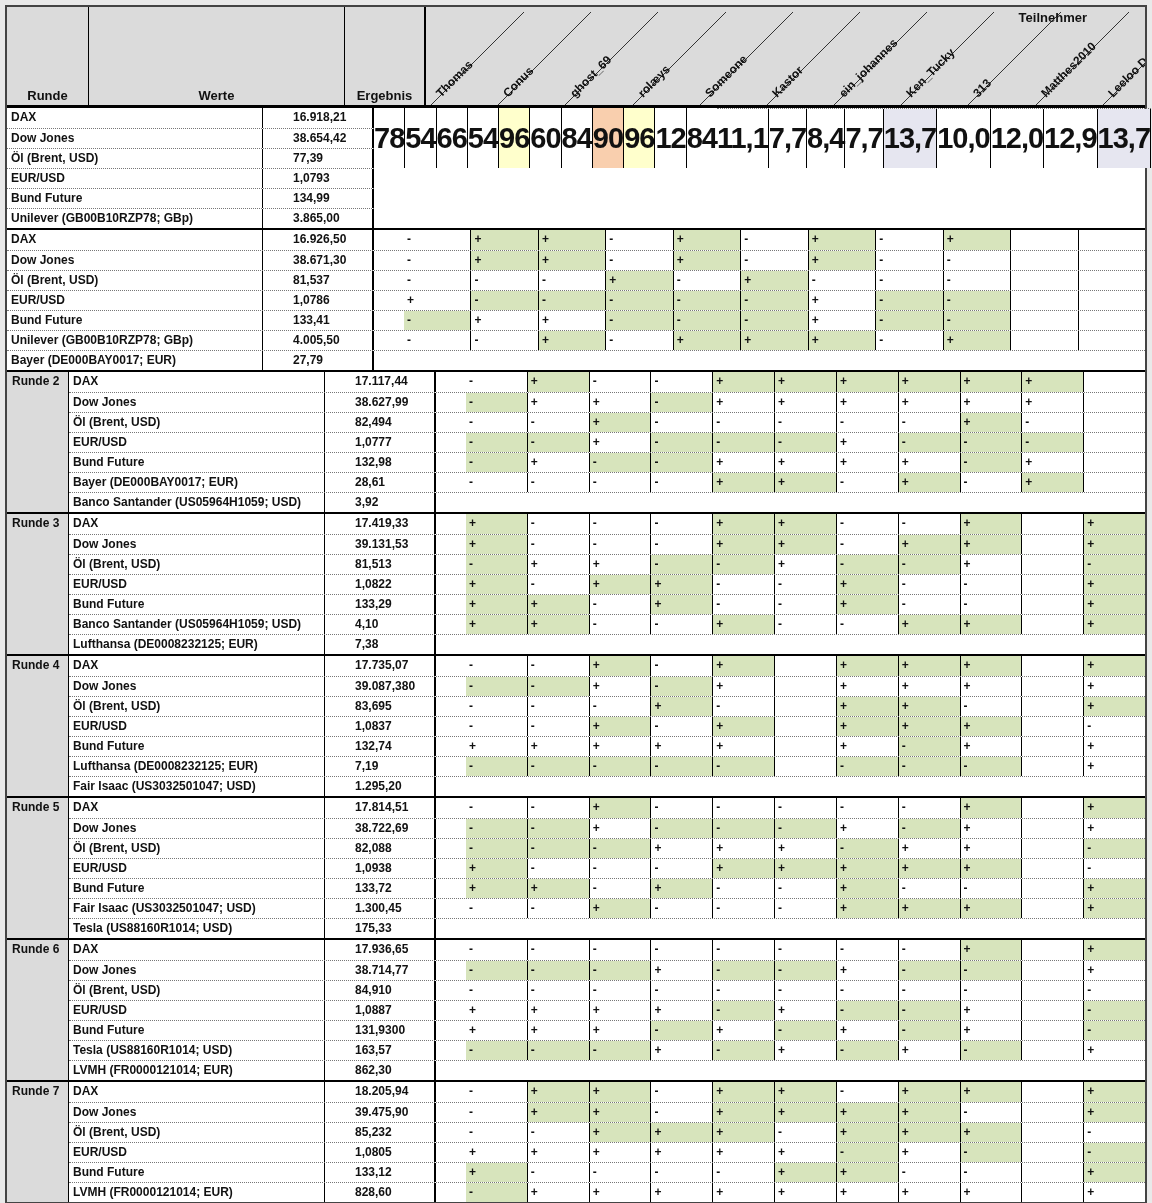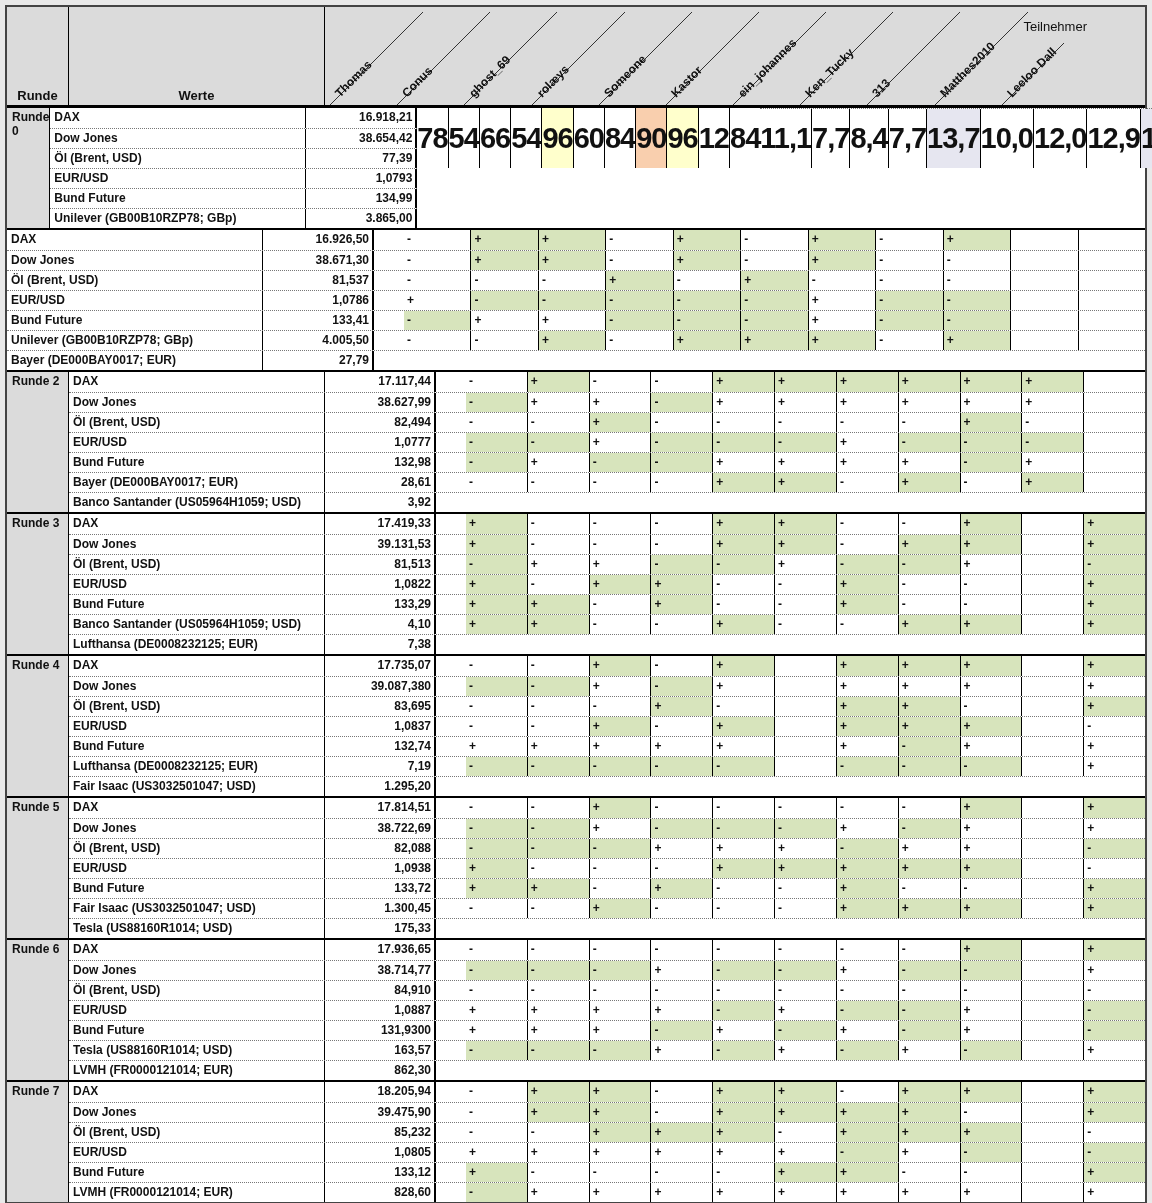--- a/index.html
+++ b/index.html
@@ -4,36 +4,36 @@
 <style>
   html,body{margin:0;padding:0;background:#e9e9e9;}
   *{box-sizing:border-box;}
   .frame{width:1152px;padding:5px;}
   .sheet{
     width:1142px;border:2px solid #444;background:#fff;
     font-family:"Liberation Sans", sans-serif;color:#111;
   }
   
   .hdr{display:flex;height:101px;background:#dbdbdb;border-bottom:3px solid #000;}
-  .h-runde{width:62px;border-right:1px solid #000;display:flex;align-items:flex-end;justify-content:center;font-weight:bold;font-size:13px;padding-bottom:2px;}
+  .h-runde{width:82px;border-right:1px solid #000;display:flex;align-items:flex-end;justify-content:center;font-weight:bold;font-size:13px;padding-bottom:2px;}
   .h-werte{width:256px;border-right:1px solid #000;display:flex;align-items:flex-end;justify-content:center;font-weight:bold;font-size:13px;padding-bottom:2px;}
   .h-erg{width:81px;border-right:2px solid #000;display:flex;align-items:flex-end;justify-content:center;font-weight:bold;font-size:13px;padding-bottom:2px;}
   .h-part{flex:1;position:relative;overflow:hidden;}
   .h-part svg{position:absolute;left:0;top:0;}
   .pname{position:absolute;bottom:5px;font-weight:bold;font-size:12px;white-space:nowrap;transform:rotate(-45deg);transform-origin:0 100%;}
-  .teilnehmer{position:absolute;top:12px;right:58px;font-weight:normal;font-size:13px;}
+  .teilnehmer{position:absolute;top:3px;right:58px;font-weight:bold;font-size:13px;}
   
   .block{display:flex;border-top:2px solid #000;}
   .block:first-of-type{border-top:none;}
   .b-runde{width:62px;background:#dbdbdb;border-right:1px solid #000;font-weight:bold;font-size:12px;padding:2px 0 0 5px;}
   .b-body{flex:1;display:flex;flex-direction:column;}
   .row{display:flex;height:20px;gap:30px;}
   .row + .row{border-top:1px dotted #777;}
   .c-werte{width:256px;border-right:1px solid #000;font-weight:bold;font-size:12px;line-height:18px;padding-left:4px;white-space:nowrap;overflow:hidden;}
-  .c-erg{width:81px;border-right:2px solid #000;font-weight:bold;font-size:12px;line-height:18px;text-align:right;padding-right:3px;white-space:nowrap;}
+  .c-erg{width:81px;border-right:2px solid #000;font-weight:bold;font-size:12px;line-height:18px;text-align:left;padding-right:3px;white-space:nowrap;}
   .c-cells{flex:1;display:flex;}
   .cell{flex:1;font-weight:bold;font-size:12px;line-height:18px;padding-left:3px;}
   .cell + .cell{border-left:1px solid #000;}
   .cell.g{background:#d7e4bc;}
   .c-span{flex:1;}
   
   .block0{display:flex;}
   .b0-left{display:flex;flex-direction:column;}
   .b0-grid{flex:1;display:flex;flex-direction:row;font-weight:bold;}
   .b0-half{height:60px;display:flex;}
@@ -43,20 +43,21 @@
 </style>
 </head>
 <body>
 
 <div class="frame">
   <div class="sheet">
 
     <div class="hdr">
       <div class="h-runde">Runde</div>
       <div class="h-werte">Werte</div>
+      <div class="h-erg">Ergebnis</div>
       <div class="h-part">
         <svg width="739" height="101">
             <line x1="3" y1="100" x2="98" y2="5" stroke="#333" stroke-width="1"></line>
             <line x1="70" y1="100" x2="165" y2="5" stroke="#333" stroke-width="1"></line>
             <line x1="137" y1="100" x2="232" y2="5" stroke="#333" stroke-width="1"></line>
             <line x1="205" y1="100" x2="300" y2="5" stroke="#333" stroke-width="1"></line>
             <line x1="272" y1="100" x2="367" y2="5" stroke="#333" stroke-width="1"></line>
             <line x1="339" y1="100" x2="434" y2="5" stroke="#333" stroke-width="1"></line>
             <line x1="406" y1="100" x2="501" y2="5" stroke="#333" stroke-width="1"></line>
             <line x1="473" y1="100" x2="568" y2="5" stroke="#333" stroke-width="1"></line>
@@ -75,21 +76,20 @@
           <div class="pname" style="left: 420px;">ein_johannes</div>
           <div class="pname" style="left: 487px;">Ken_Tucky</div>
           <div class="pname" style="left: 554px;">313</div>
           <div class="pname" style="left: 622px;">Matthes2010</div>
           <div class="pname" style="left: 689px;">Leeloo Dall</div>
         </div>
     </div>
 
     <div id="blocks">
         <div class="block block0">
-          <div class="b-runde">Runde 0</div>
           <div class="b0-left">
             <div class="row">
               <div class="c-werte">DAX</div>
               <div class="c-erg">16.918,21</div>
             </div>
             <div class="row">
               <div class="c-werte">Dow Jones</div>
               <div class="c-erg">38.654,42</div>
             </div>
             <div class="row">

